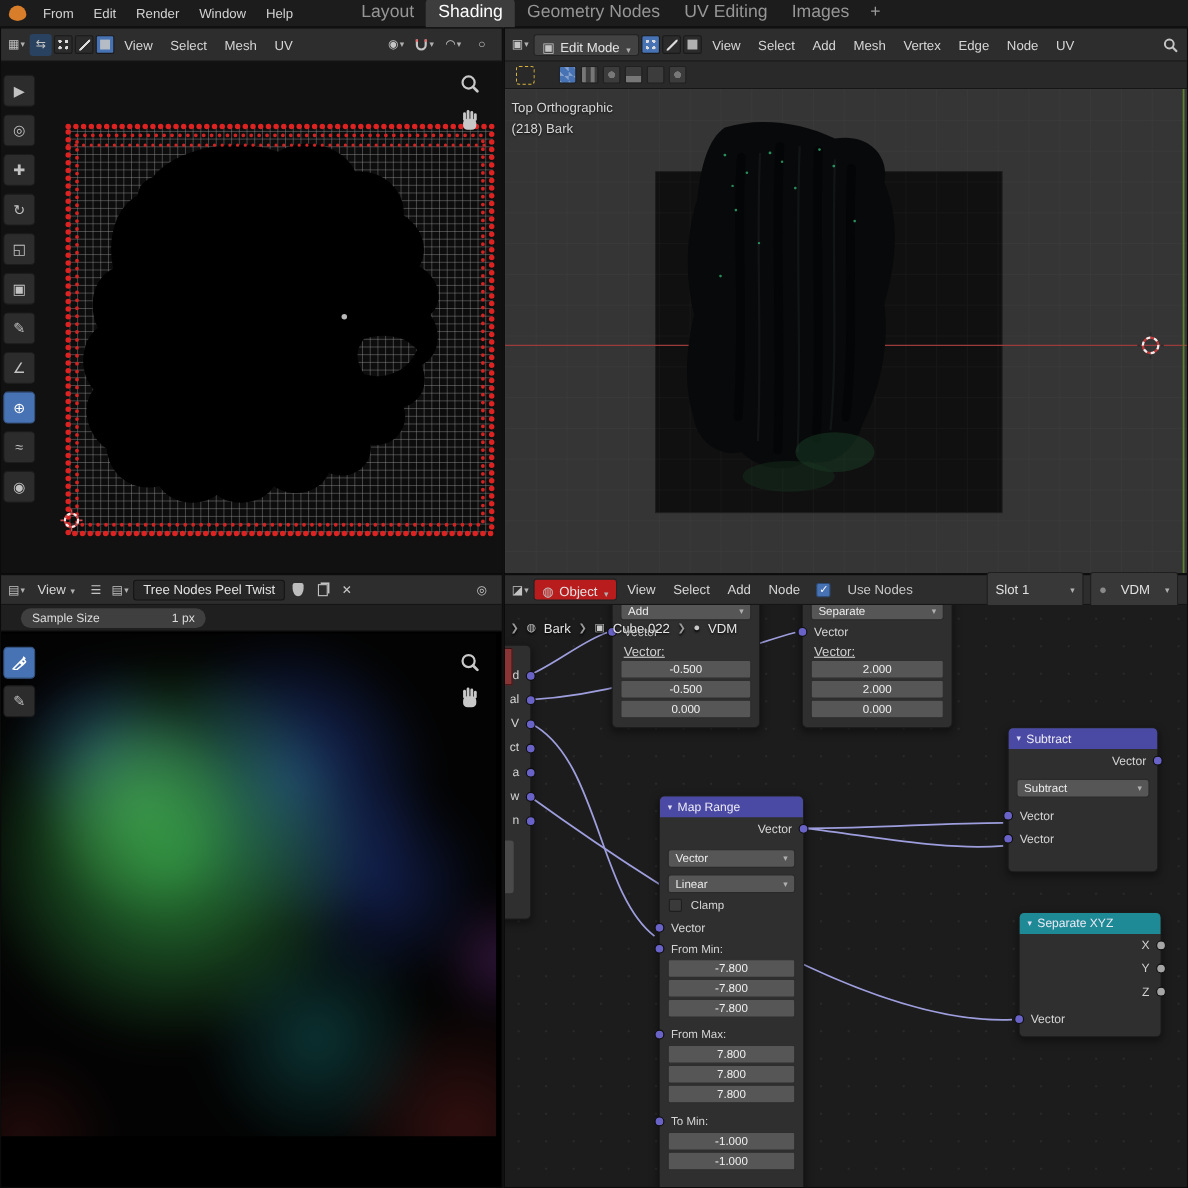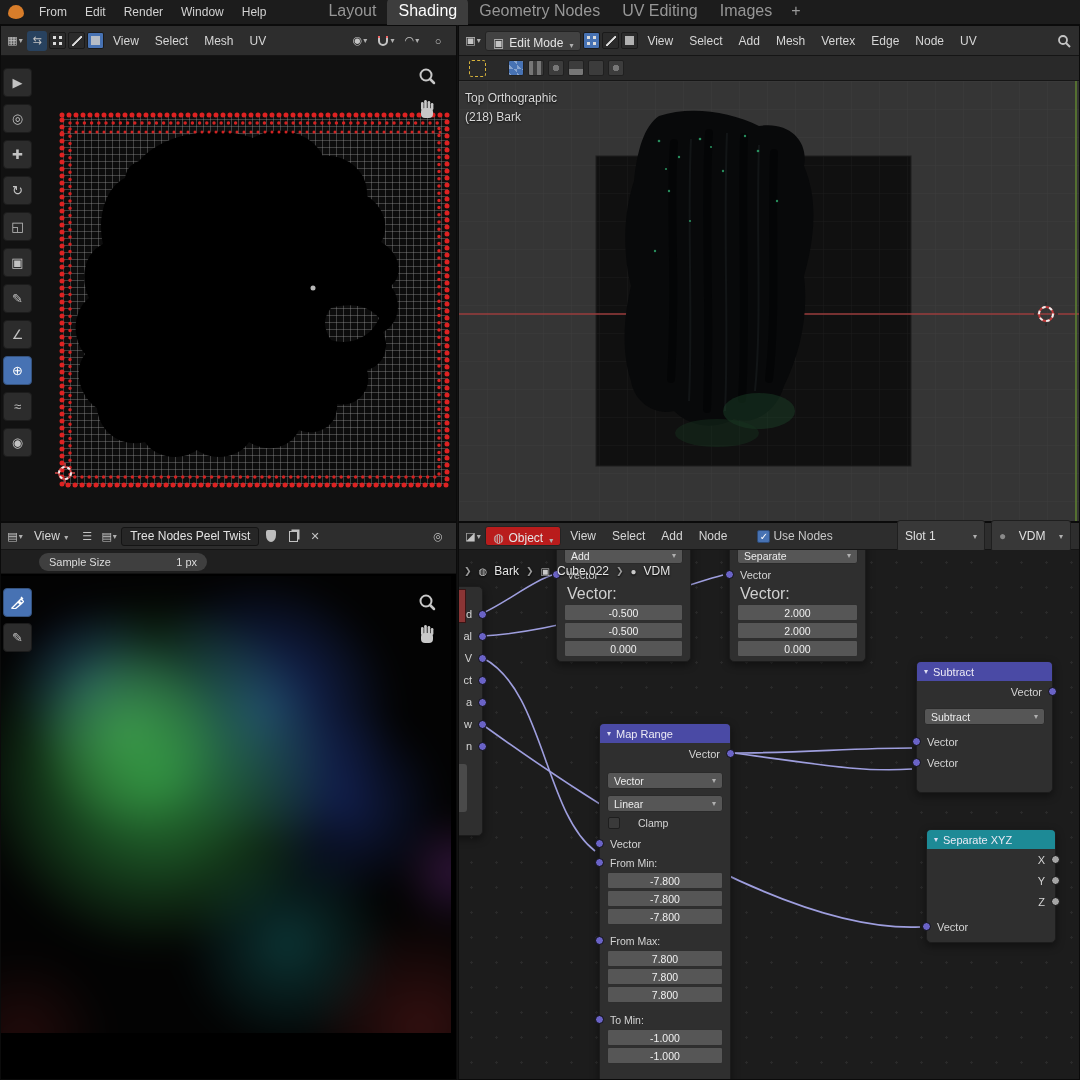--- a/index.html
+++ b/index.html
@@ -73,21 +73,21 @@
   .opt.p2 { background-image:radial-gradient(circle 5px,#777 60%,transparent 65%); }
   .opt.p3 { background-image:linear-gradient(0deg,#777 40%,transparent 40%); }
   #vp-canvas { position:relative; width:620px; height:440px; background:#353535; overflow:hidden; }
   #vp-overlay { position:absolute; left:6px; top:8px; z-index:4; color:#d8d8d8; font-size:12px;
     line-height:19px; text-shadow:0 1px 2px rgba(0,0,0,.8); }
 
   
   #img-panel { left:0; top:522px; width:457px; height:558px; }
   #img-panel .hdr { height:27px; }
   #img-sub { height:24px; background:#1f1f1f; border-bottom:1px solid #121212; display:flex;
-    align-items:center; padding-left:38px; }
+    align-items:center; padding-left:18px; }
   .sample { height:18px; width:168px; background:#3f3f3f; border-radius:9px; display:flex;
     align-items:center; justify-content:space-between; padding:0 10px; font-size:11px; color:#dcdcdc; }
   #img-canvas { position:relative; width:455px; height:505px; background:#000; overflow:hidden; }
   #img-blur-wrap { position:absolute; left:0; top:2px; width:450px; height:457px; overflow:hidden; }
   #img-blur { position:absolute; left:-30px; top:-30px; right:-30px; bottom:-30px; filter:blur(14px);
     background-color:#030303;
     background-image:
       radial-gradient(circle 180px at 36% 44%, rgba(52,160,70,.85), transparent),
       radial-gradient(circle 95px at 31% 37%, rgba(110,215,115,.6), transparent),
       radial-gradient(circle 135px at 57% 32%, rgba(45,85,205,.55), transparent),
@@ -115,30 +115,30 @@
     padding:0 7px; color:#eceaf5; font-size:11px; }
   .nhdr.purple { background:#4a4aa5; }
   .nhdr.teal { background:#1d8a96; }
   .nchev { font-size:8px; color:#dcdcf2; } .nchev::before{content:"▾";}
   .nrow { position:relative; height:21px; display:flex; align-items:center; padding:0 10px; }
   .nrow.out { justify-content:flex-end; }
   .ndrop { margin:3px 7px 0; height:17px; background:#565656; border:1px solid #2a2a2a; border-radius:3px;
     display:flex; align-items:center; justify-content:space-between; padding:0 6px; font-size:10.5px; color:#ececec; }
   .nfield { margin:1px 7px 0; height:17px; background:#565656; border:1px solid #2e2e2e; border-radius:2px;
     display:flex; align-items:center; justify-content:center; font-size:10.5px; color:#f0f0f0; }
-  .ncap { padding:4px 10px 0; font-size:16px; color:#cfcfcf; }
-  .ncheckrow { display:flex; gap:18px; padding:5px 8px 0; }
+  .ncap { padding:4px 10px 0; font-size:12px; color:#cfcfcf;text-decoration:underline; }
+  .ncheckrow { display:flex; gap:8px; padding:5px 8px 0; }
   .ncheck { width:12px; height:12px; background:#3a3a3a; border:1px solid #1e1e1e; border-radius:2px; }
   .socket { position:absolute; width:9px; height:9px; border-radius:50%; border:1px solid #0e0e0e; z-index:3; }
   .socket.purple { background:#6a63c7; } .socket.gray { background:#a5a5a5; }
   .sl { left:-5px; } .sr { right:-5px; }
   #breadcrumb { position:absolute; left:5px; top:14px; z-index:4; display:flex; align-items:center;
     gap:7px; color:#e6e6e6; font-size:12px; text-shadow:0 1px 2px rgba(0,0,0,.9); }
   .bc-ic { font-size:10px; color:#c9c9c9; }
-  .usenodes { display:flex; align-items:center; gap:3px; margin-left:21px; }
+  .usenodes { display:flex; align-items:center; gap:15px; margin-left:6px; }
   .cb-on { width:13px; height:13px; background:#4772b3; border:1px solid #2d4a75; border-radius:2px;
     display:flex; align-items:center; justify-content:center; }
   .slotbox { height:32px; background:#383838; border:1px solid #1f1f1f; border-radius:3px;
     display:flex; align-items:center; justify-content:space-between; padding:0 7px; min-width:88px; color:#e0e0e0; }
 </style>
 </head>
 <body>
 
 <div id="topbar">
   <div class="appicon"></div>

